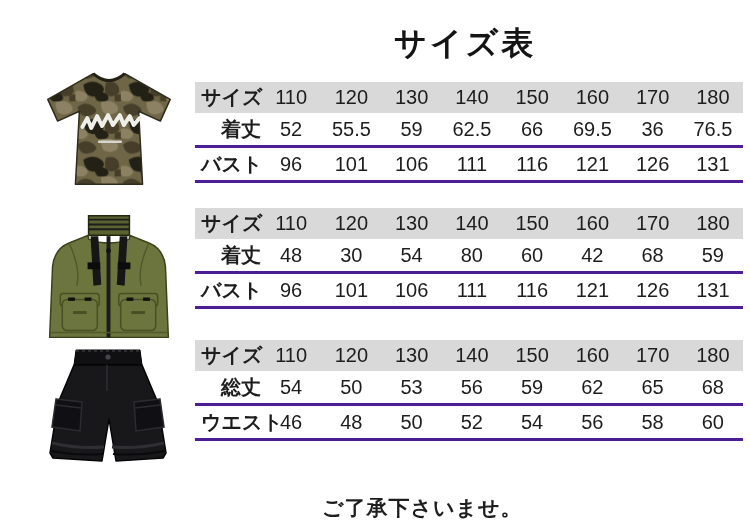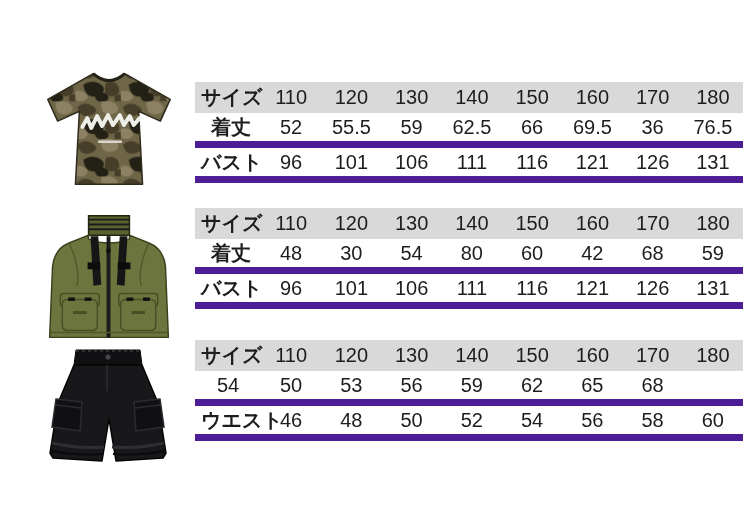--- a/index.html
+++ b/index.html
@@ -16,38 +16,39 @@
   }
   .product { position:absolute; }
   .product svg { display:block; width:100%; height:100%; }
   .p-tshirt { left:30px; top:62px;  width:158px; height:134px; }
   .p-vest   { left:36px; top:209px; width:146px; height:138px; }
   .p-shorts { left:26px; top:341px; width:164px; height:131px; }
 
   .size-table { position:absolute; left:195px; width:548px; }
   .trow { display:grid; grid-template-columns:66px repeat(8,1fr); align-items:center; }
   .trow.header { background:#d9d9d9; height:31px; }
-  .trow.data   { height:35px; border-bottom:7px solid #4c1d95; }
+  .trow.data   { height:35px; border-bottom:3px solid #4c1d95; }
   .cell { text-align:center; font-size:20px; color:#1d1d1d; white-space:nowrap; }
-  .cell.label { text-align:center; padding-left:6px; font-weight:bold; font-size:20px; overflow:visible; }
+  .cell.label { text-align:right; padding-left:6px; font-weight:bold; font-size:20px; overflow:visible; }
 
   .note1 {
     position:absolute; top:461px; left:184px; width:566px;
     font-size:21px; font-weight:bold; color:#1d1d1d; letter-spacing:0.5px;
   }
   .note2 {
     position:absolute; top:494px; left:322px;
     font-size:21px; font-weight:bold; color:#1d1d1d; letter-spacing:1px;
   }
 </style>
 </head>
 <body>
 
 <div class="page">
 
+  <div class="title">サイズ表</div>
 
   <div class="product p-tshirt">
     <svg viewBox="0 0 160 132">
       <defs>
         <pattern id="camo" width="46" height="38" patternUnits="userSpaceOnUse">
           <rect width="46" height="38" fill="#6e6647"></rect>
           <path d="M2,6 q8,-7 16,-1 q7,5 -2,9 q-11,4 -14,-8 z" fill="#463e29"></path>
           <path d="M26,1 q10,-4 16,3 q4,7 -5,9 q-12,2 -11,-12 z" fill="#8c8162"></path>
           <path d="M8,21 q10,-6 18,0 q7,6 -3,11 q-13,5 -15,-11 z" fill="#232016"></path>
           <path d="M31,19 q10,-3 13,5 q2,8 -7,9 q-10,0 -6,-14 z" fill="#463e29"></path>
@@ -182,20 +183,21 @@
           <div class="cell">110</div>
           <div class="cell">120</div>
           <div class="cell">130</div>
           <div class="cell">140</div>
           <div class="cell">150</div>
           <div class="cell">160</div>
           <div class="cell">170</div>
           <div class="cell">180</div>
         </div>
         <div class="trow data">
+          <div class="cell label">総丈</div>
           <div class="cell">54</div>
           <div class="cell">50</div>
           <div class="cell">53</div>
           <div class="cell">56</div>
           <div class="cell">59</div>
           <div class="cell">62</div>
           <div class="cell">65</div>
           <div class="cell">68</div>
         </div>
         <div class="trow data">
@@ -205,14 +207,15 @@
           <div class="cell">50</div>
           <div class="cell">52</div>
           <div class="cell">54</div>
           <div class="cell">56</div>
           <div class="cell">58</div>
           <div class="cell">60</div>
         </div>
       </div>
     </div>
 
+  <div class="note2">ご了承下さいませ。</div>
 
 </div>
 
 </body></html>

